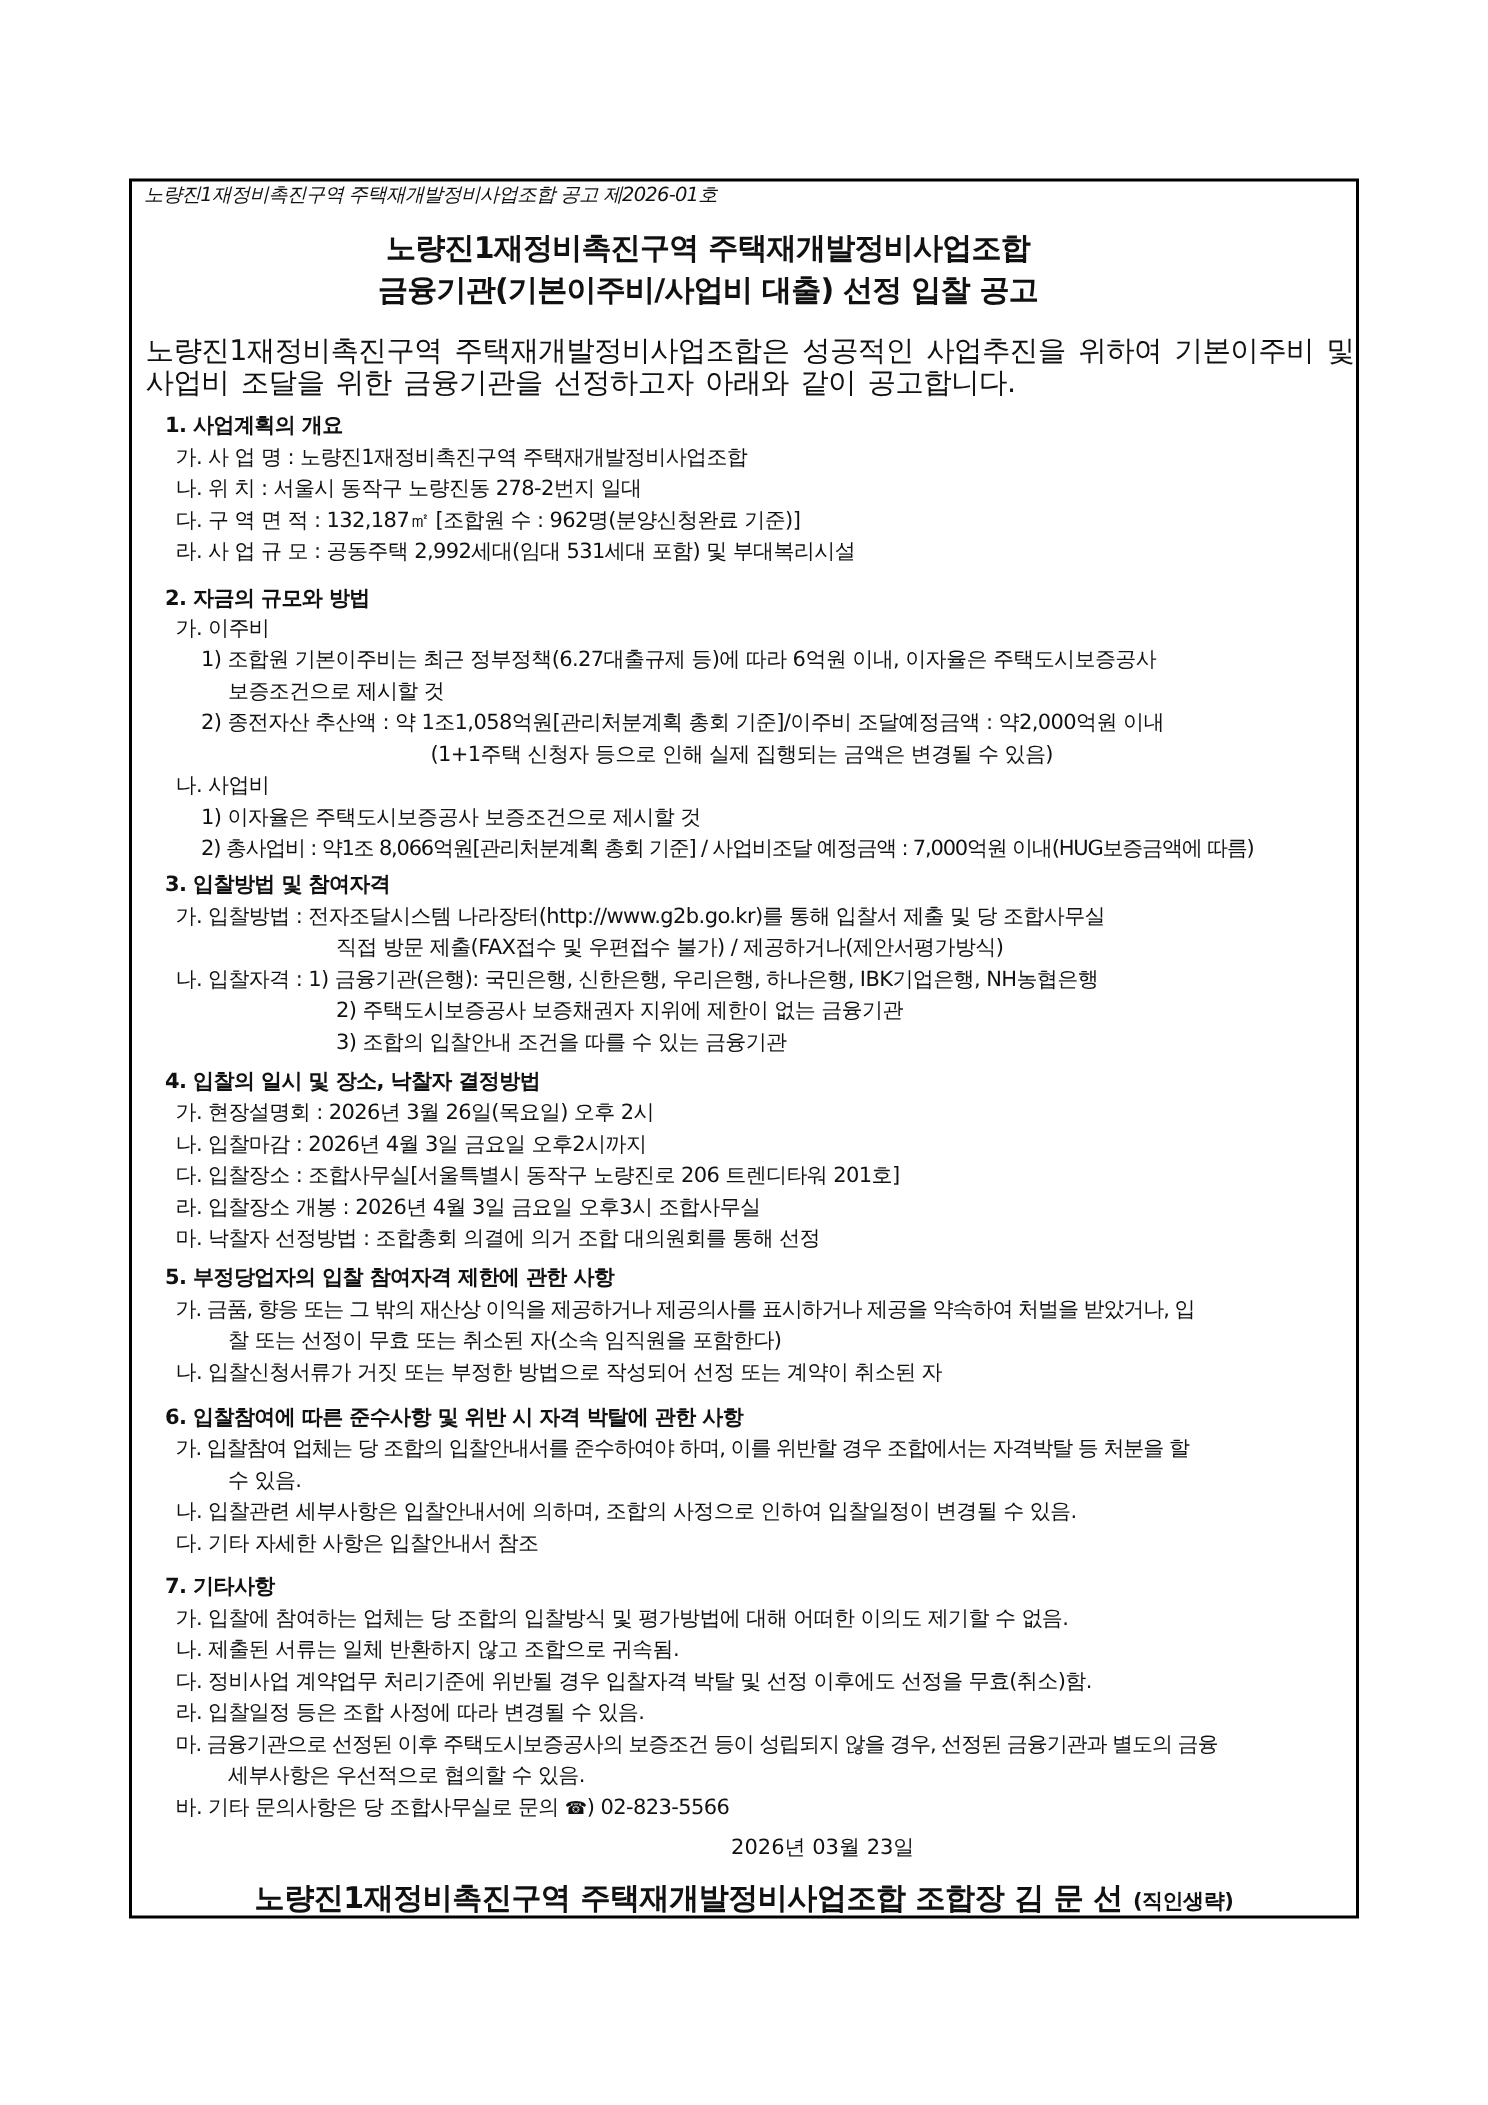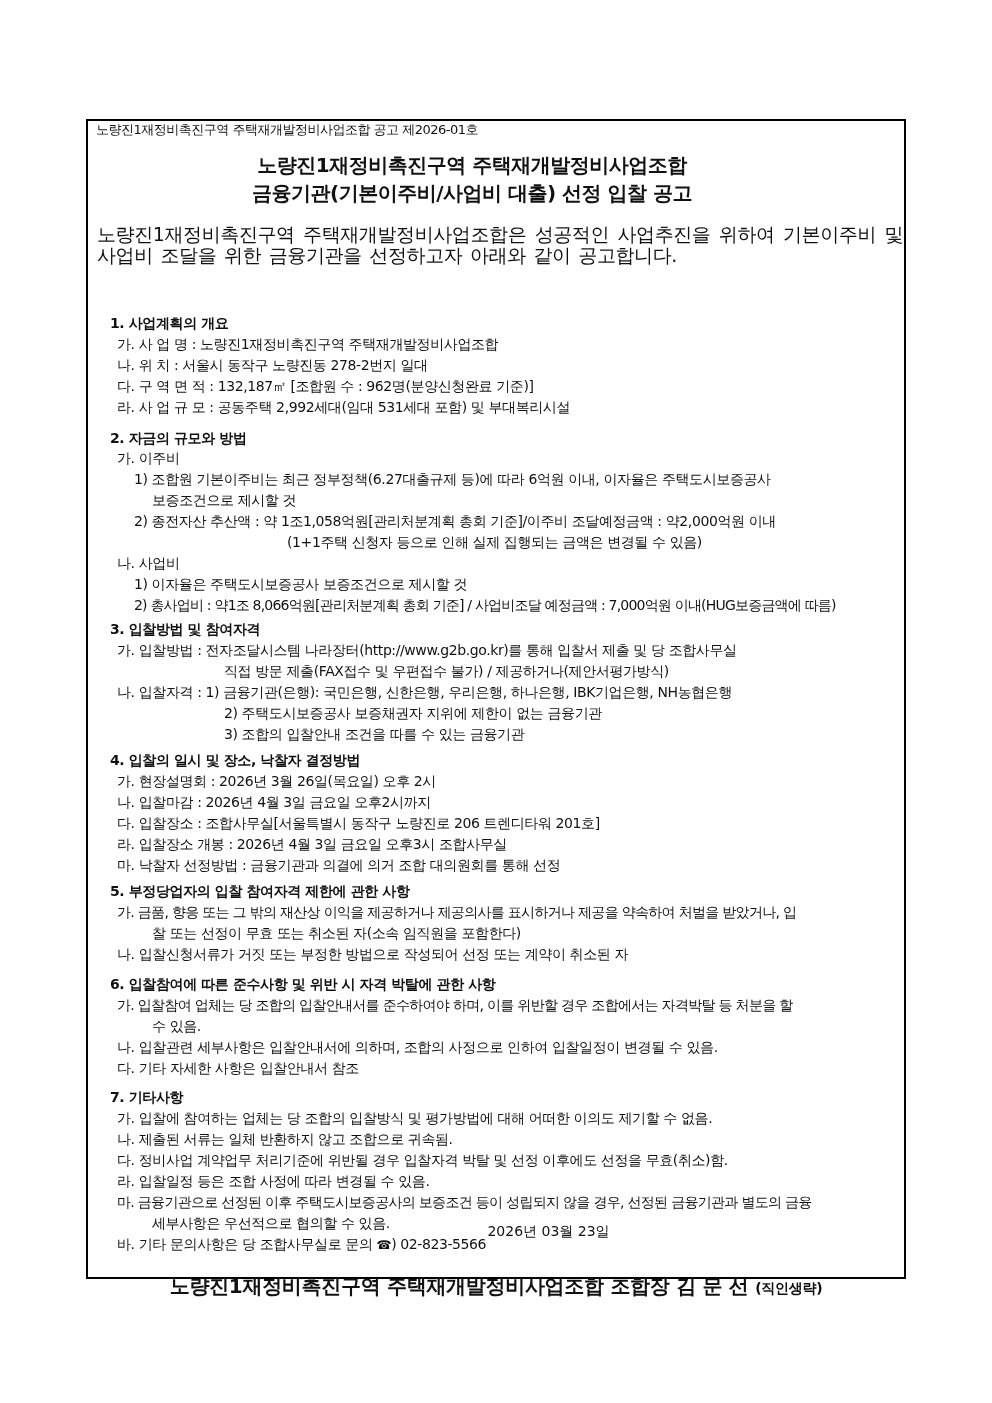--- a/index.html
+++ b/index.html
@@ -7,47 +7,47 @@
     width: 992px; height: 1403px; position: relative; overflow: hidden;
     font-family: "DejaVu Sans", "Liberation Sans", sans-serif;
     color: #111;
   }
   .page-box {
     position: absolute; left: 86px; top: 119px; width: 820px; height: 1160px;
     border: 2px solid #000; box-sizing: border-box;
   }
   .notice-no {
     position: absolute; left: 96px; top: 121px;
-    font-size: 13px; letter-spacing: -0.5px;
+    font-size: 13px; letter-spacing: -0.5px; font-style: italic;
   }
   .title {
     position: absolute; left: 86px; width: 772px; text-align: center;
     font-weight: bold; font-size: 20px; letter-spacing: -0.5px;
   }
   .t1 { top: 152px; }
   .t2 { top: 180px; }
   .intro {
     position: absolute; left: 97px; top: 224px; width: 806px;
     font-size: 19px; line-height: 21px; letter-spacing: -0.4px;
     text-align: justify; word-spacing: 2px;
   }
   .line {
-    position: absolute; font-size: 14px; white-space: nowrap; letter-spacing: -0.4px; margin-top: 40px;
+    position: absolute; font-size: 14px; white-space: nowrap; letter-spacing: -0.4px;
   }
   .sec { font-weight: bold; left: 110px; }
   .lvl1 { left: 117px; text-align: right; }
   .lvl2 { left: 134px; }
   .lvl2c { left: 152px; }
   .date {
     position: absolute; left: 86px; width: 925px; top: 1223px; text-align: center;
     font-size: 14px;
   }
   .signature {
     position: absolute; left: 86px; width: 820px; top: 1252px; text-align: center;
-    font-weight: bold; font-size: 20px; letter-spacing: -0.3px; margin-top: 21px;
+    font-weight: bold; font-size: 20px; letter-spacing: -0.3px;
   }
   .signature .small { font-size: 14px; }
   .phone-icon { font-size: 12px; }
 </style>
 </head>
 <body>
 
 <div class="page-box"></div>
 
 <div class="notice-no">노량진1재정비촉진구역 주택재개발정비사업조합 공고 제2026-01호</div>
@@ -78,21 +78,21 @@
 <div class="line" style="top:623px; left:224px">직접 방문 제출(FAX접수 및 우편접수 불가)  /  제공하거나(제안서평가방식)</div>
 <div class="line lvl1" style="top:644px">나. 입찰자격 : 1) 금융기관(은행): 국민은행, 신한은행, 우리은행, 하나은행, IBK기업은행, NH농협은행</div>
 <div class="line" style="top:665px; left:224px">2) 주택도시보증공사 보증채권자 지위에 제한이 없는 금융기관</div>
 <div class="line" style="top:686px; left:224px">3) 조합의 입찰안내 조건을 따를 수 있는 금융기관</div>
 
 <div class="line sec" style="top:712px">4. 입찰의 일시 및 장소, 낙찰자 결정방법</div>
 <div class="line lvl1" style="top:733px">가. 현장설명회 : 2026년 3월 26일(목요일) 오후 2시</div>
 <div class="line lvl1" style="top:754px">나. 입찰마감 : 2026년 4월 3일 금요일 오후2시까지</div>
 <div class="line lvl1" style="top:775px">다. 입찰장소 : 조합사무실[서울특별시 동작구 노량진로 206 트렌디타워 201호]</div>
 <div class="line lvl1" style="top:796px">라. 입찰장소 개봉 : 2026년 4월 3일 금요일 오후3시 조합사무실</div>
-<div class="line lvl1" style="top:817px">마. 낙찰자 선정방법 : 금융기관과 의결에 의거 조합 대의원회를 통해 선정</div>
+<div class="line lvl1" style="top:817px">마. 낙찰자 선정방법 : 조합총회 의결에 의거 조합 대의원회를 통해 선정</div>
 
 <div class="line sec" style="top:843px">5. 부정당업자의 입찰 참여자격 제한에 관한 사항</div>
 <div class="line lvl1" style="top:864px; letter-spacing:-0.7px">가. 금품, 향응 또는 그 밖의 재산상 이익을 제공하거나 제공의사를 표시하거나 제공을 약속하여 처벌을 받았거나, 입</div>
 <div class="line lvl2c" style="top:885px">찰 또는 선정이 무효 또는 취소된 자(소속 임직원을 포함한다)</div>
 <div class="line lvl1" style="top:906px">나. 입찰신청서류가 거짓 또는 부정한 방법으로 작성되어 선정 또는 계약이 취소된 자</div>
 
 <div class="line sec" style="top:936px">6. 입찰참여에 따른 준수사항 및 위반 시 자격 박탈에 관한 사항</div>
 <div class="line lvl1" style="top:957px; letter-spacing:-0.7px">가. 입찰참여 업체는 당 조합의 입찰안내서를 준수하여야 하며, 이를 위반할 경우 조합에서는 자격박탈 등 처분을 할</div>
 <div class="line lvl2c" style="top:978px">수 있음.</div>
 <div class="line lvl1" style="top:999px">나. 입찰관련 세부사항은 입찰안내서에 의하며, 조합의 사정으로 인하여 입찰일정이 변경될 수 있음.</div>

